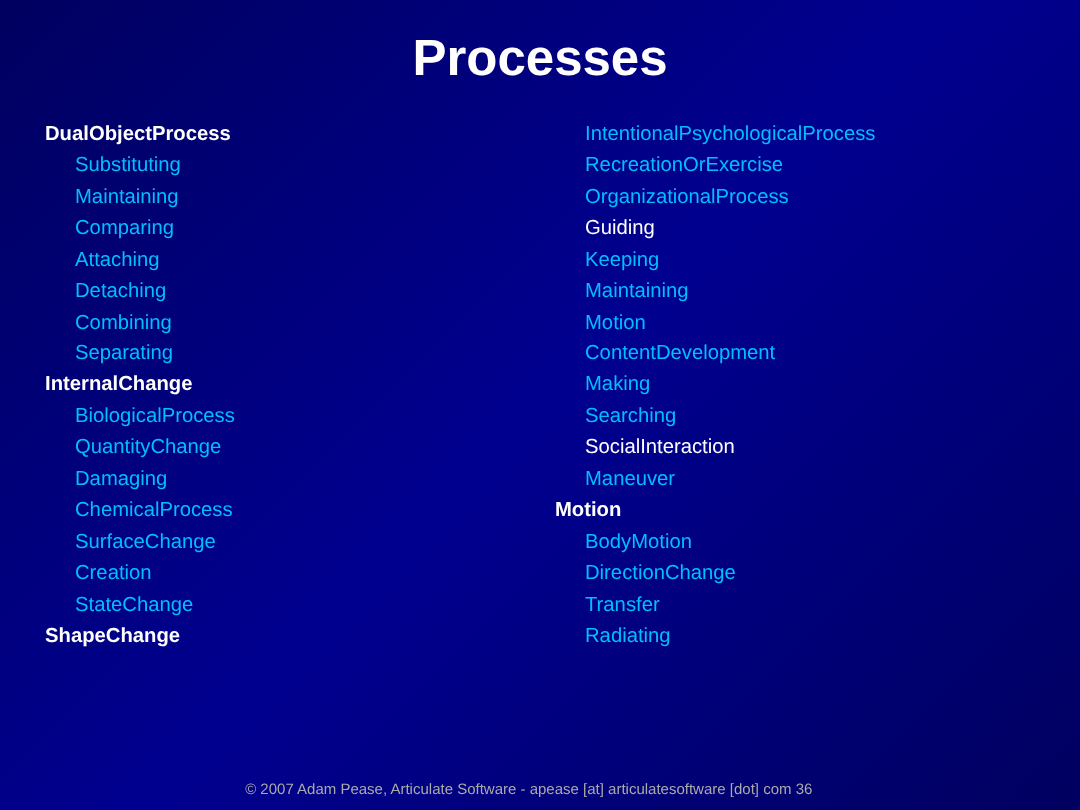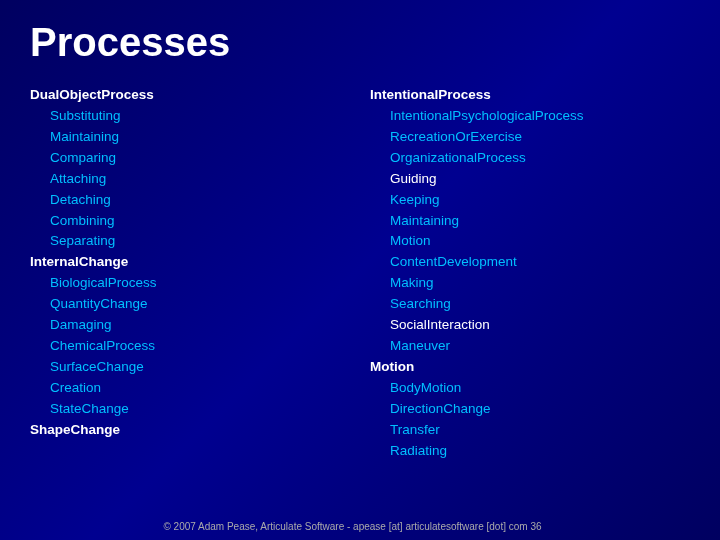--- a/index.html
+++ b/index.html
@@ -11,22 +11,23 @@
       overflow: hidden;
     }
     .slide {
       width: 720px;
       height: 540px;
       background: linear-gradient(135deg, #000060 0%, #000090 50%, #000060 100%);
       position: relative;
       padding: 20px 30px;
     }
     .title {
+      text-align: center;
       color: #ffffff;
-      font-size: 40px;
+      font-size: 34px;
       font-weight: bold;
       margin-bottom: 20px;
       font-family: Arial, sans-serif;
     }
     .content {
       display: flex;
       gap: 20px;
       justify-content: center;
     }
     .left-col {
@@ -81,21 +82,20 @@
         <div class="level1">BiologicalProcess</div>
         <div class="level1">QuantityChange</div>
         <div class="level1">Damaging</div>
         <div class="level1">ChemicalProcess</div>
         <div class="level1">SurfaceChange</div>
         <div class="level1">Creation</div>
         <div class="level1">StateChange</div>
         <div class="level0">ShapeChange</div>
       </div>
     <div class="right-col" id="right-col">
-        <div class="level0">IntentionalProcess</div>
         <div class="level1">IntentionalPsychologicalProcess</div>
         <div class="level1">RecreationOrExercise</div>
         <div class="level1">OrganizationalProcess</div>
         <div class="level1-white">Guiding</div>
         <div class="level1">Keeping</div>
         <div class="level1">Maintaining</div>
         <div class="level1">Motion</div>
         <div class="level1">ContentDevelopment</div>
         <div class="level1">Making</div>
         <div class="level1">Searching</div>

